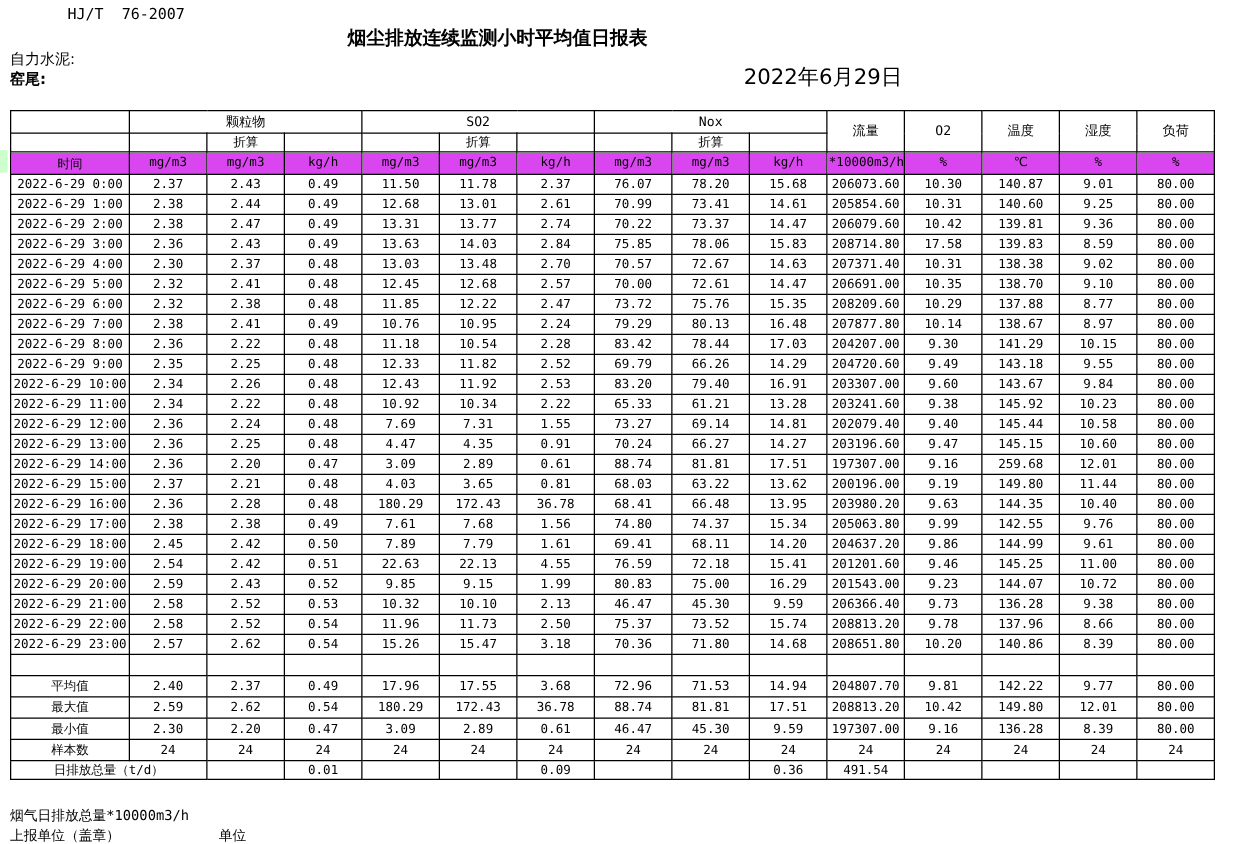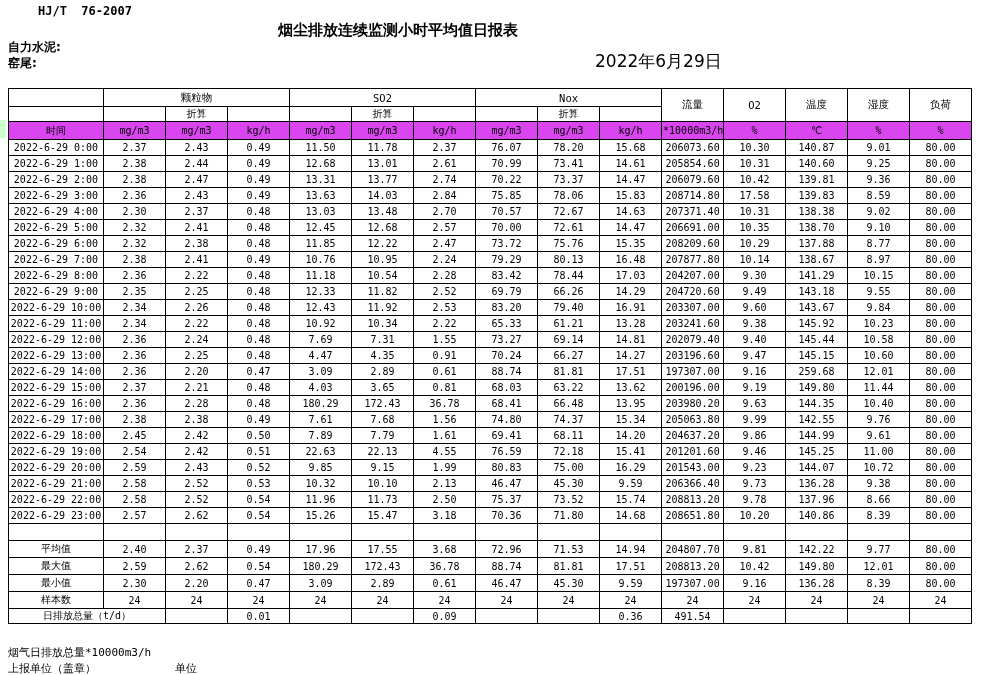--- a/index.html
+++ b/index.html
@@ -6,32 +6,32 @@
   html, body { margin: 0; padding: 0; }
   body {
     width: 986px; height: 675px;
     background: #ffffff;
     position: relative;
     font-family: "DejaVu Sans", sans-serif;
     color: #000;
   }
   .abs { position: absolute; }
   .hjt {
-    left: 4px; top: 4px;
-    font-size: 12px; font-weight: bold;
+    left: 20px; top: 4px;
+    font-size: 12px; font-weight: normal;
     font-family: "DejaVu Sans Mono", "DejaVu Sans", sans-serif;
     white-space: pre;
     padding-left: 34px;
   }
   .title {
     left: 0; top: 21px; width: 796px;
     text-align: center;
     font-size: 15px; font-weight: bold;
   }
-  .company { left: 8px; top: 39px; font-size: 12px; font-weight: bold; }
+  .company { left: 8px; top: 39px; font-size: 12px; font-weight: normal; }
   .kiln    { left: 8px; top: 55px; font-size: 12px; font-weight: bold; }
   .date    { left: 595px; top: 50px; font-size: 17px; }
   .green-sliver {
     left: 0; top: 120px; width: 6px; height: 18px;
     background: #ccffcc;
   }
   table.report {
     position: absolute;
     left: 8px; top: 88px;
     border-collapse: collapse;

